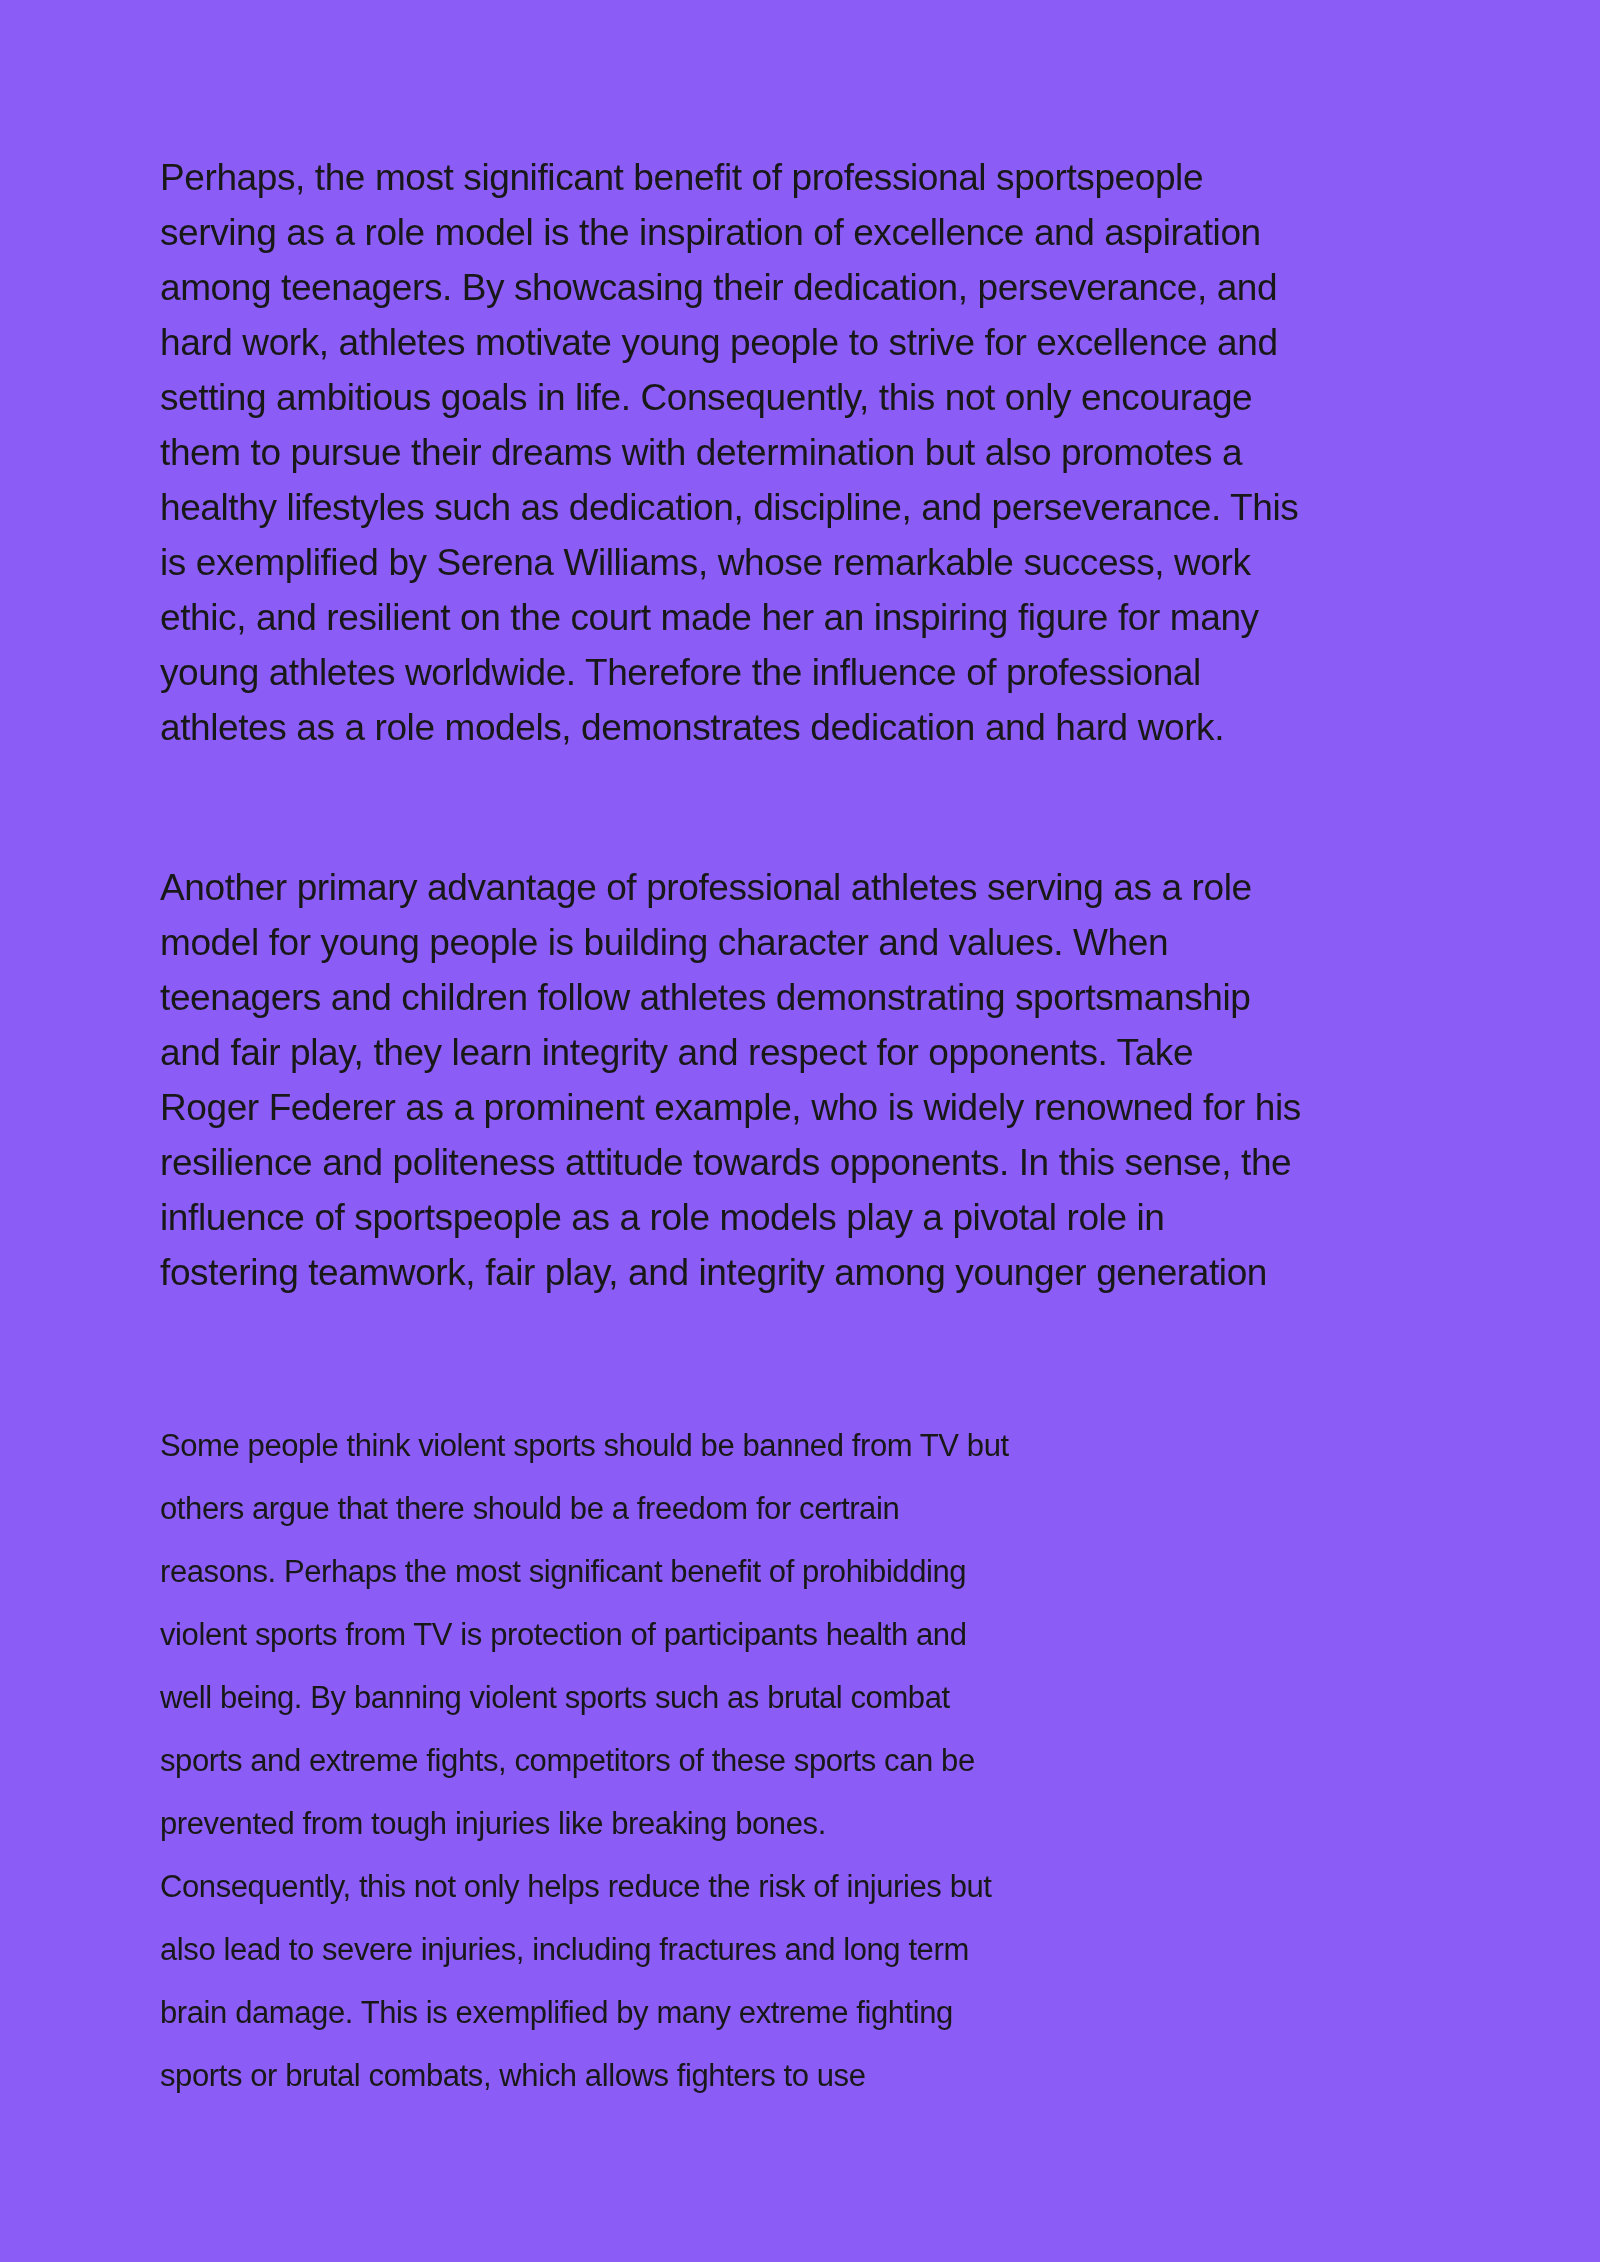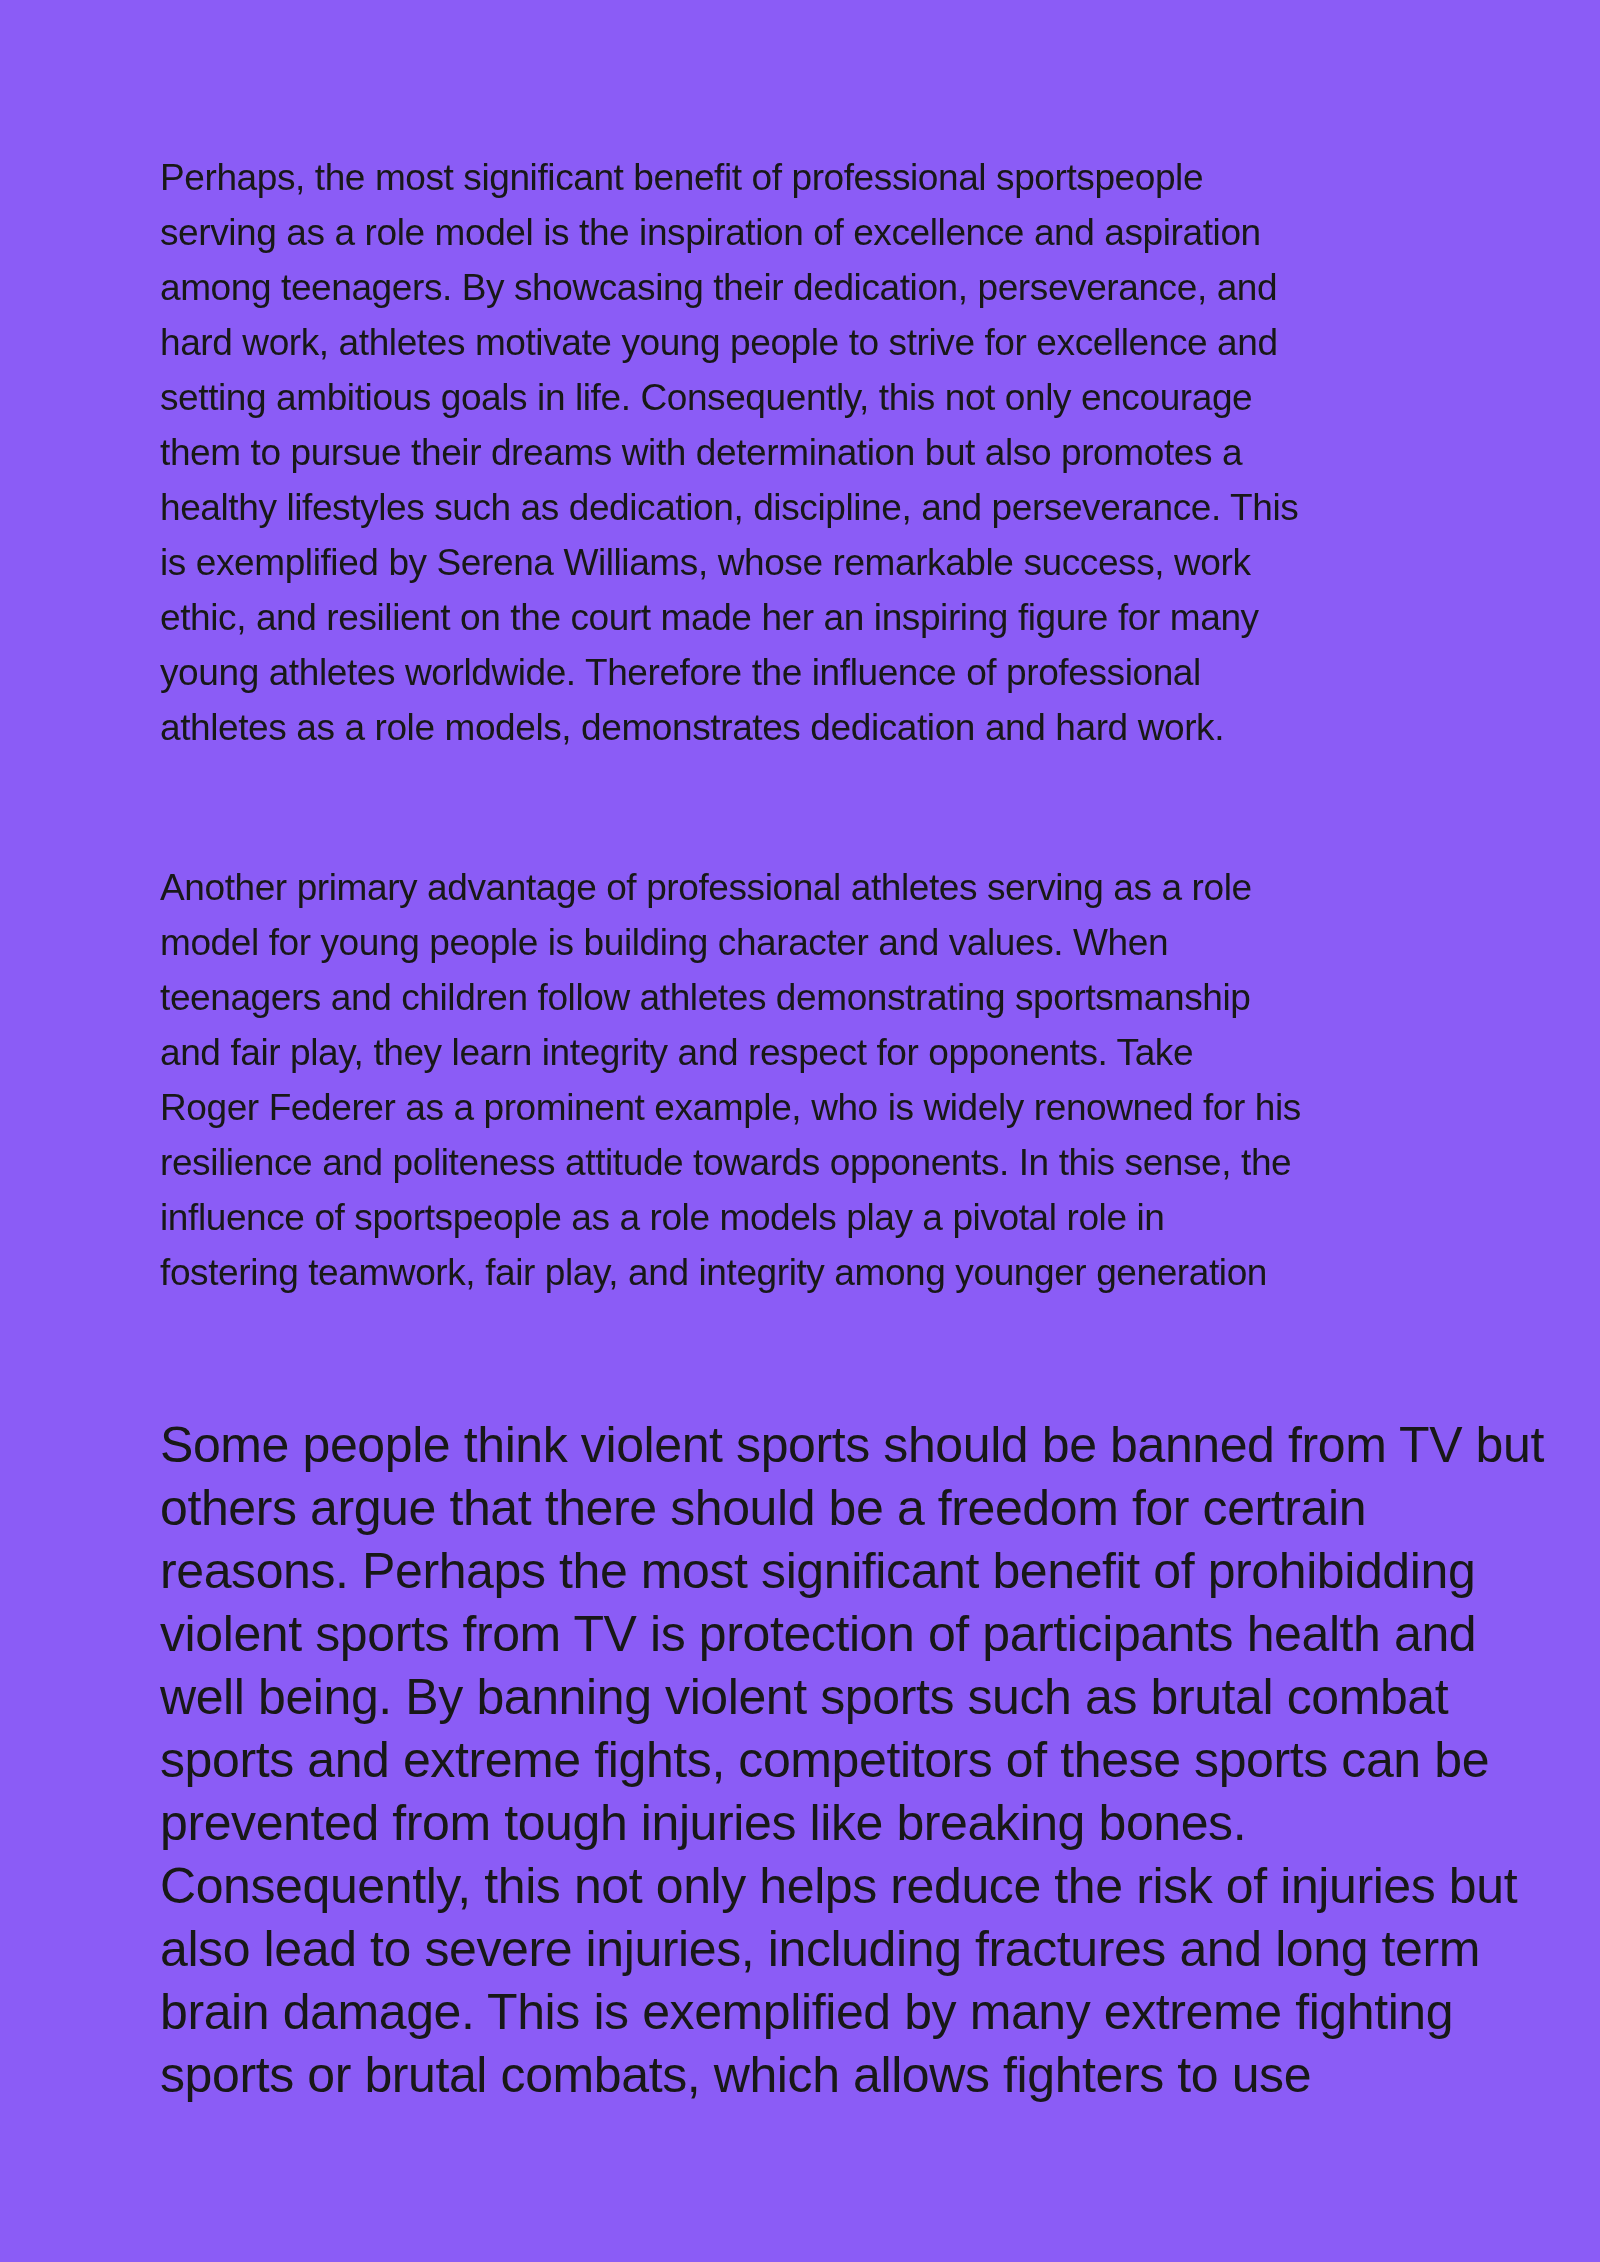--- a/index.html
+++ b/index.html
@@ -24,21 +24,21 @@
       margin: 0;
       white-space: pre;           
       letter-spacing: -0.4px;
       color: #181818;
     }
     .para-normal {
       font-size: 37px;
       line-height: 55px;
     }
     .para-large {
-      font-size: 50px;
+      font-size: 31px;
       line-height: 63px;
     }
     .para-1 { margin-bottom: 105px; }
     .para-2 { margin-bottom: 114px; }
   </style>
 </head>
 <body>
 
 <div class="page">
   <div class="text-area">

